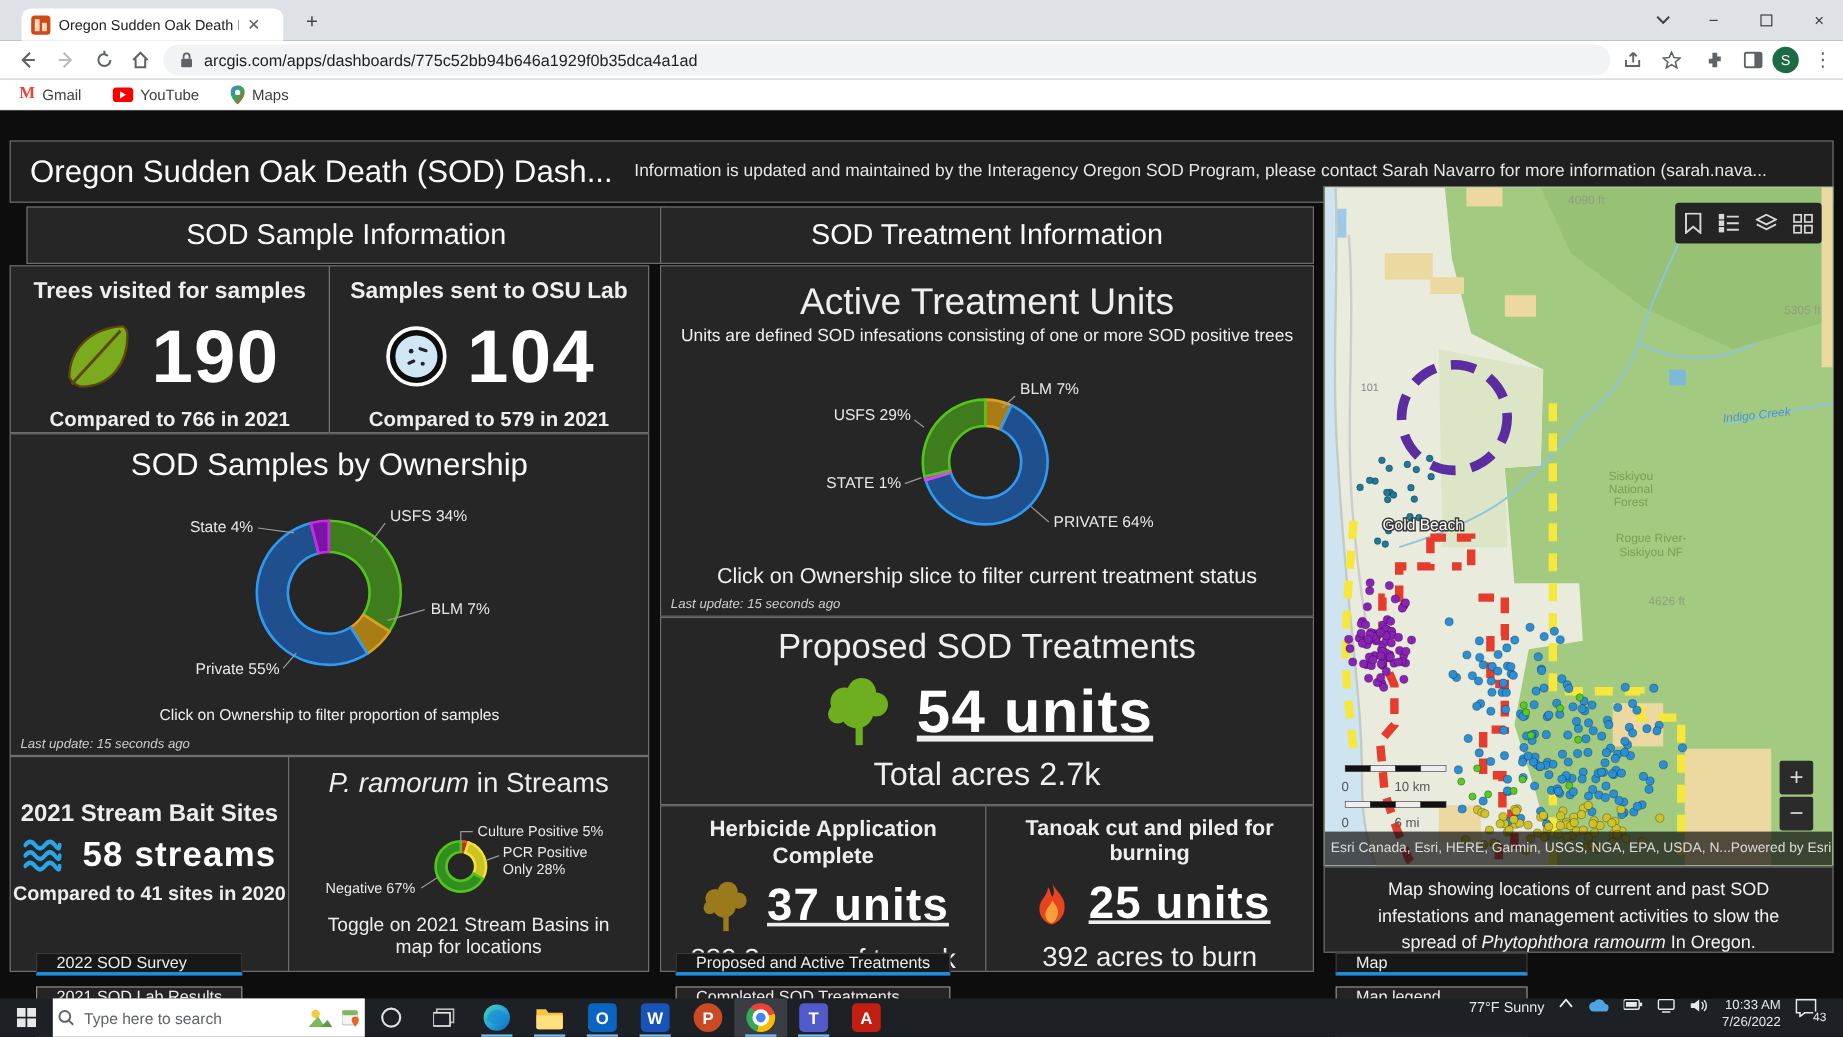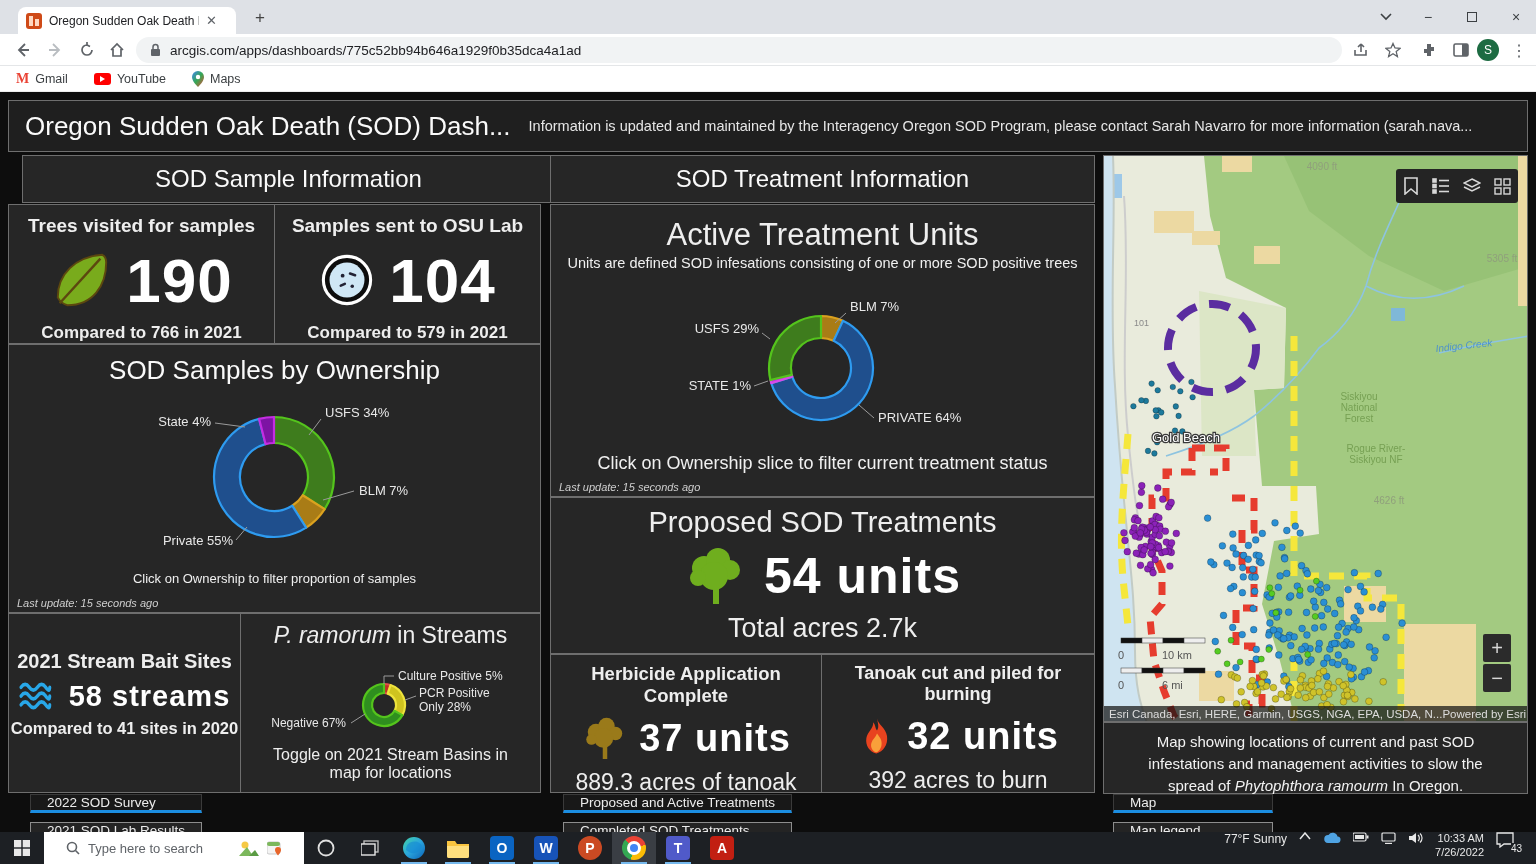--- a/index.html
+++ b/index.html
@@ -31,65 +31,65 @@
   .bookmarks { position:absolute; left:0; top:66px; width:1536px; height:26px; background:#fff;
                display:flex; align-items:center; gap:26px; padding-left:16px; border-bottom:1px solid #ececec;}
   .bm { display:flex; align-items:center; gap:6px; font-size:12.5px; color:#3c4043; }
   .yt-ic { width:17px; height:12px; background:#f00; border-radius:3px; position:relative; }
   .yt-ic:before { content:""; position:absolute; left:6px; top:3px; border-left:5px solid #fff;
                   border-top:3px solid transparent; border-bottom:3px solid transparent; }
   .gm-ic { color:#ea4335; font-weight:bold; font-size:14px; font-family:"Liberation Serif",serif; }
 
   
   .dash { position:absolute; left:0; top:92px; width:1536px; height:740px; background:#0d0d0d; color:#eee; }
-  .cell { position:absolute; background:#262626; border:1px solid #6e6e6e; }
+  .cell { position:absolute; background:#262626; border:1px solid #6e6e6e;margin-top:17px; }
   .dash-header { left:8px; top:8px; width:1520px; height:52px; background:#1f1f1f;
                  display:flex; align-items:center; padding:0 16px; gap:18px; overflow:hidden; }
   .dash-title { font-size:26px; color:#fafafa; white-space:nowrap; flex:none; }
   .dash-sub { font-size:14.5px; color:#e6e6e6; white-space:nowrap; overflow:hidden; }
   .panel-h { display:flex; align-items:center; justify-content:center; font-size:24px; color:#fafafa; }
   .stat-label { text-align:center; font-size:19px; font-weight:bold; margin-top:10px; }
   .stat-row { display:flex; align-items:center; justify-content:center; gap:14px; height:86px; }
   .stat-big { font-size:62px; font-weight:bold; color:#fff; letter-spacing:1px; }
   .stat-note { text-align:center; font-size:17px; font-weight:bold; }
   .chart-title { text-align:center; font-size:26px; color:#fafafa; margin-top:10px; }
   .chart-caption { position:absolute; width:100%; text-align:center; font-size:13px; color:#f0f0f0; }
   .last-update { position:absolute; left:8px; bottom:3px; font-size:11px; font-style:italic; color:#cfcfcf; }
   .donut-label { font-size:13px; fill:#e8e8e8; }
   .leader { fill:none; stroke:#9a9a9a; stroke-width:1; }
   .tabs { position:absolute; top:702px; height:30px; display:flex; gap:9px;flex-direction:column; }
   .tab { height:30px; display:flex; align-items:center; padding:0 16px; font-size:13.5px; color:#ececec;
          background:#242424; border:1px solid #8d8d8d; white-space:nowrap; }
   .tab.active { background:#181818; border:1px solid #3a3a3a; border-bottom:3px solid #1b8de0; }
-  .units-row { display:flex; align-items:center; justify-content:center; gap:16px; }
+  .units-row { display:flex; align-items:center; justify-content:center; gap:16px;text-decoration:underline; }
   .mid-sub { text-align:center; font-size:14.5px; color:#f0f0f0; margin-top:2px; }
 
   
   .map-wrap { position:absolute; left:1103px; top:63px; width:425px; height:567px; background:#a3ca81;
               border:1px solid #6e6e6e; overflow:hidden; }
   .map-toolbar { position:absolute; left:292px; top:13px; width:122px; height:34px; background:#242424;
                  border-radius:3px; display:flex; align-items:center; justify-content:space-around; }
-  .attribution { position:absolute; left:0; bottom:0; width:100%; height:15px; background:rgba(20,20,20,.72);
+  .attribution { position:absolute; left:0; bottom:0; width:100%; height:28px; background:rgba(20,20,20,.72);
                  color:#dcdcdc; font-size:11.5px; display:flex; justify-content:space-between;
                  align-items:center; padding:0 5px; white-space:nowrap; }
   .zoombtn { position:absolute; left:379px; width:28px; height:28px; background:#2b2b2b; color:#d8d8d8;
              font-size:20px; display:flex; align-items:center; justify-content:center; border-radius:2px; }
   .map-caption { position:absolute; left:1103px; top:630px; width:425px; height:72px; background:#262626;
                  border:1px solid #6e6e6e; text-align:center; font-size:15px; color:#f2f2f2;
                  padding:8px 22px 0; line-height:1.45; }
   .scale-seg { stroke:#333; stroke-width:.5; }
   .map-lbl { font-size:10px; fill:#90a07c; }
 
   
   .taskbar { position:absolute; left:0; bottom:0; width:1536px; height:32px; background:#1d2024;
              display:flex; align-items:stretch; color:#e8e8e8; }
   .tb-tile { width:44px; display:flex; align-items:center; justify-content:center; position:relative; flex:none; }
   .tb-run:after { content:""; position:absolute; bottom:0; left:9px; right:9px; height:2px; background:#76b9ed; }
   .tb-active { background:#3a3e44; }
-  .searchbox { width:260px; background:#fff; display:flex; align-items:center; gap:8px; padding:0 22px;
+  .searchbox { width:260px; background:#fff; display:flex; align-items:center; gap:8px; padding:0 4px;
                color:#5f6368; font-size:13px; flex:none; }
   .appic { width:24px; height:24px; border-radius:4px; display:flex; align-items:center; justify-content:center;
            font-weight:bold; color:#fff; font-size:14px; }
   .chrome-ic { width:24px; height:24px; border-radius:50%;
     background:conic-gradient(from -45deg,#ea4335 0 120deg,#fbbc05 120deg 240deg,#34a853 240deg 360deg);
     position:relative; }
   .chrome-ic:before { content:""; position:absolute; left:5px; top:5px; width:14px; height:14px;
     border-radius:50%; background:#fff; }
   .chrome-ic:after { content:""; position:absolute; left:8px; top:8px; width:8px; height:8px;
     border-radius:50%; background:#4285f4; }
@@ -365,21 +365,21 @@
     <div style="text-align:center; font-size:23px">889.3 acres of tanoak</div>
   </div>
 
   <div class="cell" style="left:821px; top:562px; width:274px; height:139px">
     <div class="stat-label" style="font-size:18px; margin-top:8px">Tanoak cut and piled for burning</div>
     <div class="units-row" style="height:62px; gap:10px">
       <svg width="40" height="48" viewBox="0 0 64 60">
         <path d="M32 2 C34 12 46 17 48 30 C50 44 42 55 31 58 C20 55 13 45 15 33 C17 23 26 19 26 8 C30 13 29 18 32 21 C36 16 33 8 32 2 Z" fill="#e8431f"></path>
         <path d="M32 26 C36 32 41 36 39 46 C37 53 33 56 30 56 C25 54 21 48 23 41 C25 35 30 32 32 26 Z" fill="#f9a03a"></path>
         </svg>
-      <span class="stat-big" style="font-size:38px">32 units</span>
+      <span class="stat-big" style="font-size:38px">25 units</span>
     </div>
     <div style="text-align:center; font-size:23px">392 acres to burn</div>
   </div>
 
   <div class="tabs" style="left:563px">
     <div class="tab active">Proposed and Active Treatments</div>
     <div class="tab">Completed SOD Treatments</div>
   </div>
 
   <div class="map-wrap">

